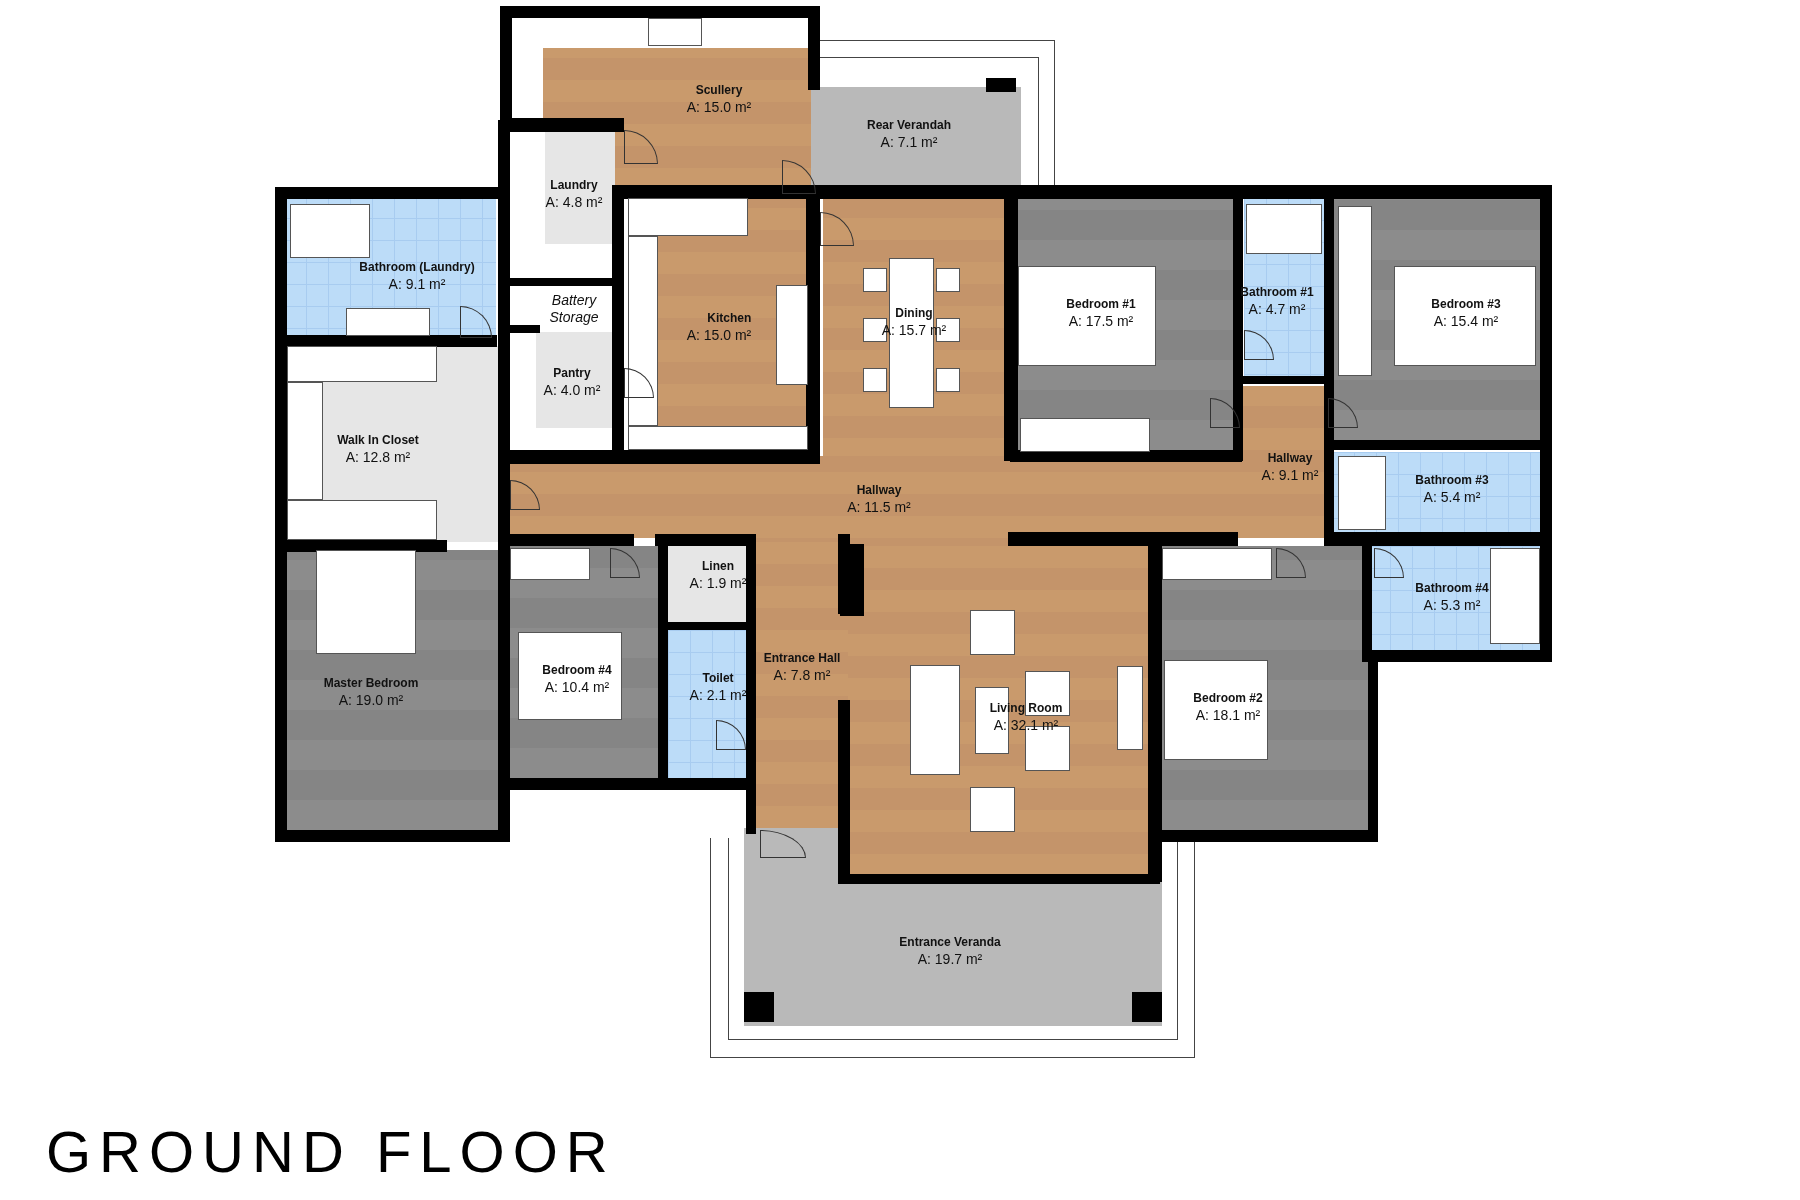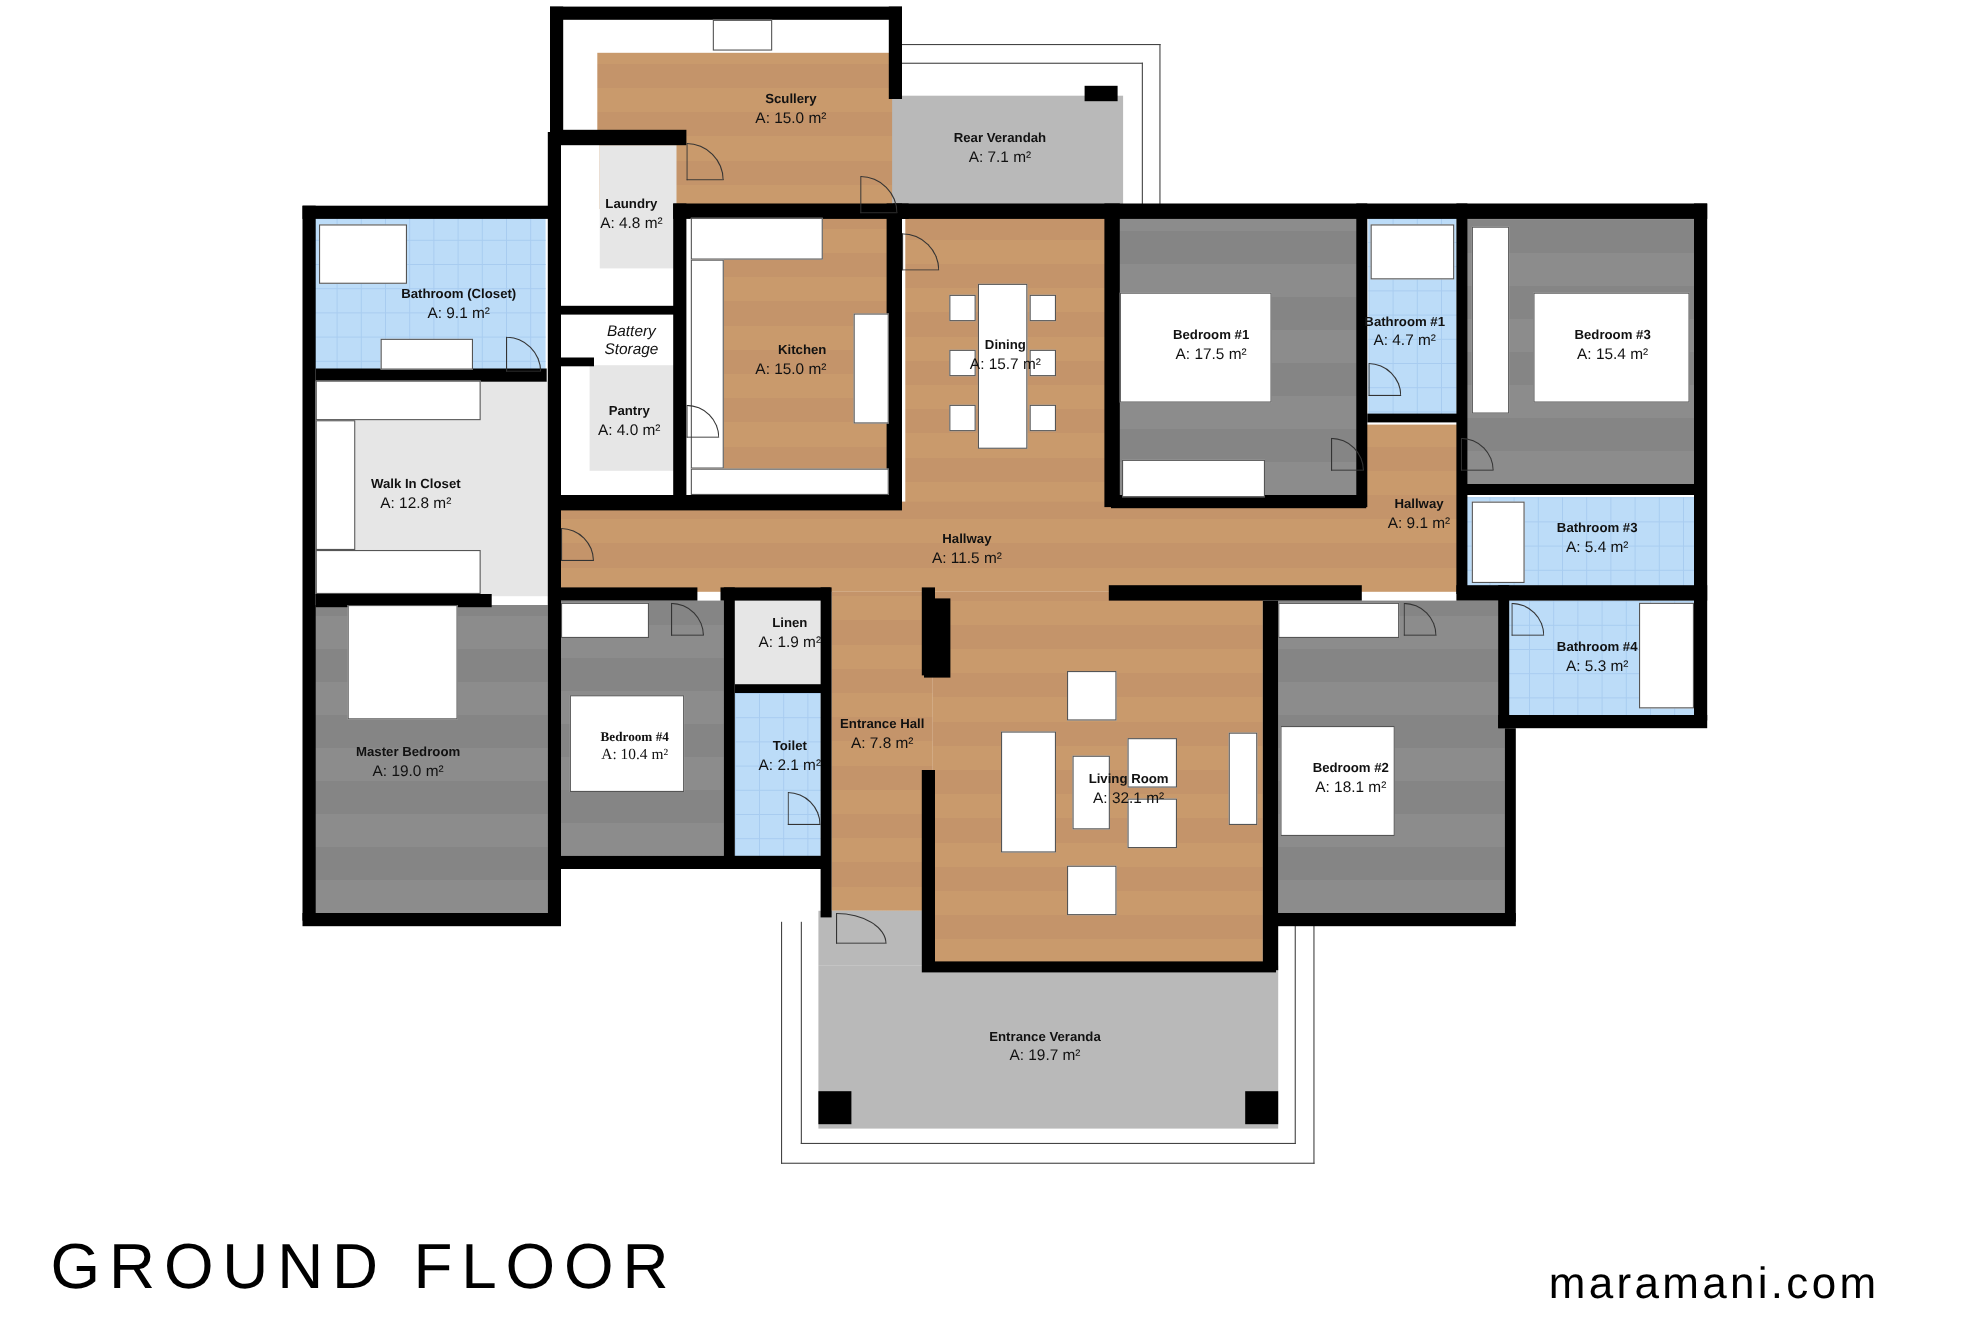--- a/index.html
+++ b/index.html
@@ -166,21 +166,21 @@
     </div>
   <div class="label" style="left:909px;top:117px;">
       <span class="n">Rear Verandah</span>
       <span class="a">A: 7.1 m²</span>
     </div>
   <div class="label" style="left:574px;top:177px;">
       <span class="n">Laundry</span>
       <span class="a">A: 4.8 m²</span>
     </div>
   <div class="label" style="left:417px;top:259px;">
-      <span class="n">Bathroom (Closet)</span>
+      <span class="n">Bathroom (Laundry)</span>
       <span class="a">A: 9.1 m²</span>
     </div>
   <div class="label" style="left:574px;top:292px;">
       <span class="i" style="width:70px;white-space:normal;line-height:1.2;">Battery Storage</span>
     </div>
   <div class="label" style="left:719px;top:310px;text-align:right;">
       <span class="n">Kitchen</span>
       <span class="a">A: 15.0 m²</span>
     </div>
   <div class="label" style="left:914px;top:305px;">
@@ -224,21 +224,21 @@
       <span class="a">A: 1.9 m²</span>
     </div>
   <div class="label" style="left:1452px;top:580px;">
       <span class="n">Bathroom #4</span>
       <span class="a">A: 5.3 m²</span>
     </div>
   <div class="label" style="left:371px;top:675px;">
       <span class="n">Master Bedroom</span>
       <span class="a">A: 19.0 m²</span>
     </div>
-  <div class="label" style="left:577px;top:662px;font-family:Liberation Serif, serif;">
+  <div class="label" style="left:577px;top:662px;">
       <span class="n">Bedroom #4</span>
       <span class="a">A: 10.4 m²</span>
     </div>
   <div class="label" style="left:802px;top:650px;">
       <span class="n">Entrance Hall</span>
       <span class="a">A: 7.8 m²</span>
     </div>
   <div class="label" style="left:718px;top:670px;">
       <span class="n">Toilet</span>
       <span class="a">A: 2.1 m²</span>
@@ -250,14 +250,13 @@
   <div class="label" style="left:1228px;top:690px;">
       <span class="n">Bedroom #2</span>
       <span class="a">A: 18.1 m²</span>
     </div>
   <div class="label" style="left:950px;top:934px;">
       <span class="n">Entrance Veranda</span>
       <span class="a">A: 19.7 m²</span>
     </div>
 
   <div class="title">GROUND FLOOR</div>
-  <div class="site">maramani.com</div>
 </div>
 
 </body></html>

